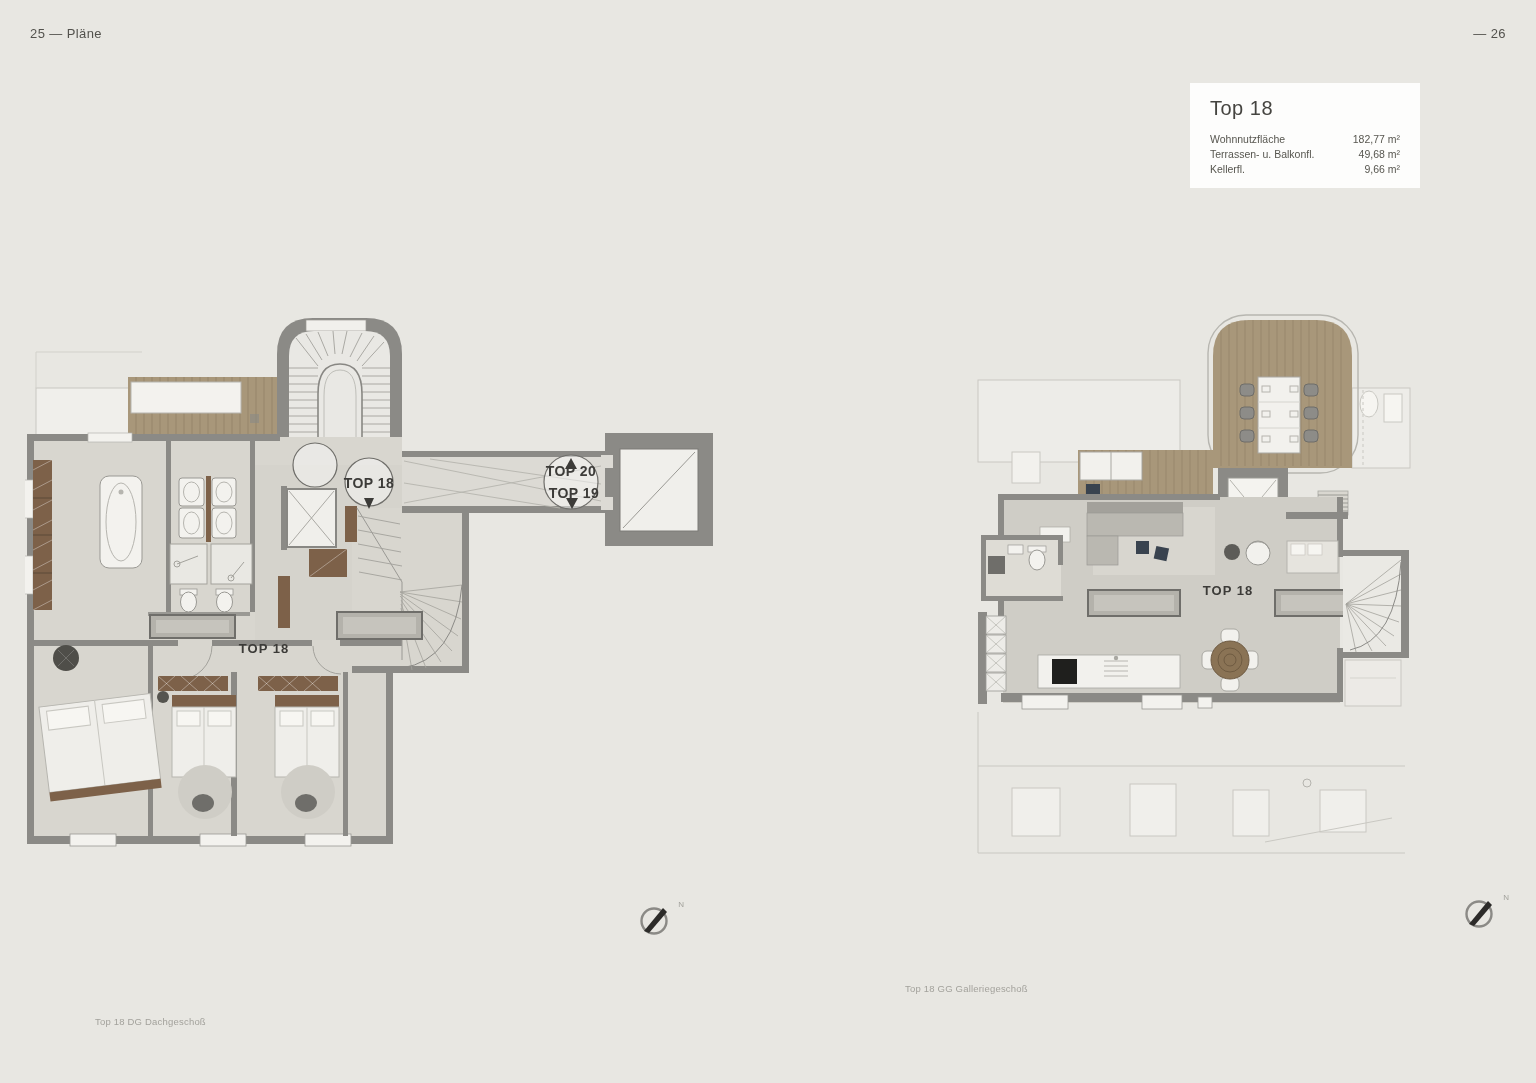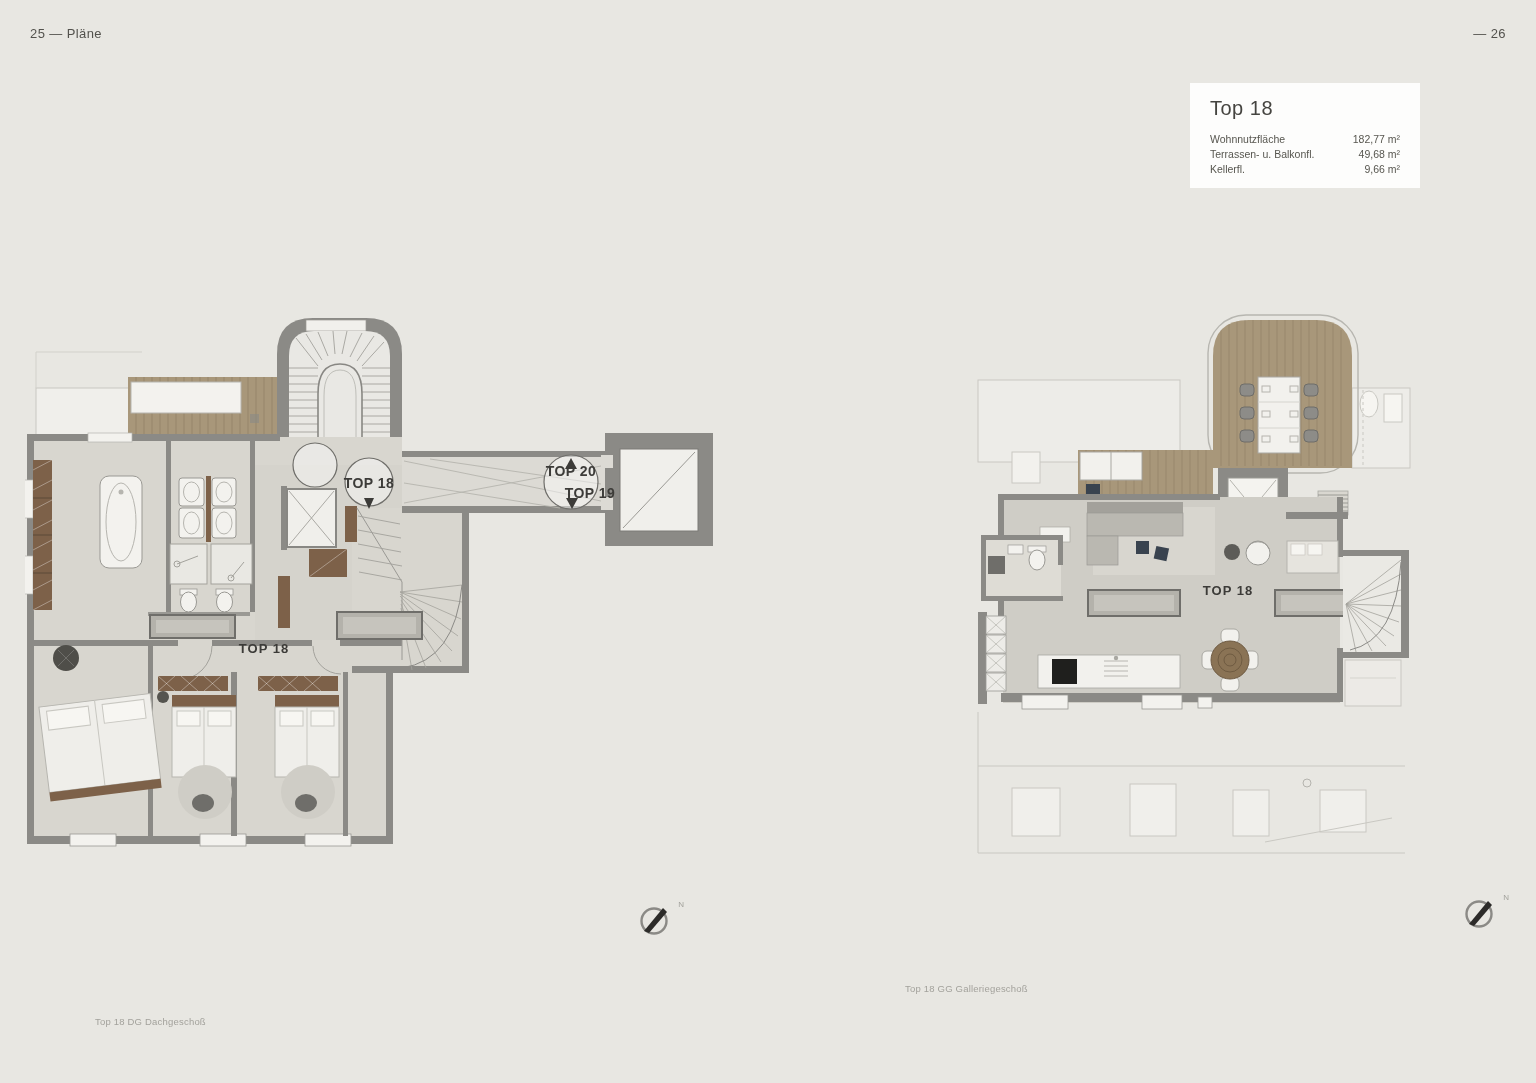--- a/index.html
+++ b/index.html
@@ -378,21 +378,21 @@
       <g>
         <rect x="1345" y="660" width="56" height="46" fill="#eceae6" stroke="#c9c8c2"></rect>
         <path d="M1350,678 H1396" stroke="#d5d4ce"></path>
       </g>
     </svg>
   </div>
 
   <div class="plan-label lbl-room" style="left:264px;top:641px;">TOP 18</div>
   <div class="plan-label lbl-circle" style="left:369px;top:475px;">TOP 18</div>
   <div class="plan-label lbl-circle" style="left:571px;top:463px;">TOP 20</div>
-  <div class="plan-label lbl-circle" style="left:590px;top:485px;">TOP 19</div>
+  <div class="plan-label lbl-circle" style="left:574px;top:485px;">TOP 19</div>
   <div class="plan-label lbl-room" style="left:1228px;top:583px;">TOP 18</div>
 
   <div class="compass" style="left:634px;top:898px;">
     <svg width="52" height="44" viewBox="0 0 52 44">
       <circle cx="20" cy="23" r="12.5" fill="none" stroke="#8b8a86" stroke-width="2.4"></circle>
       <polygon points="10,33 29,10 33,14 15,35" fill="#2c2b29"></polygon>
     </svg>
     <span class="n">N</span>
   </div>
   <div class="compass" style="left:1459px;top:891px;">

